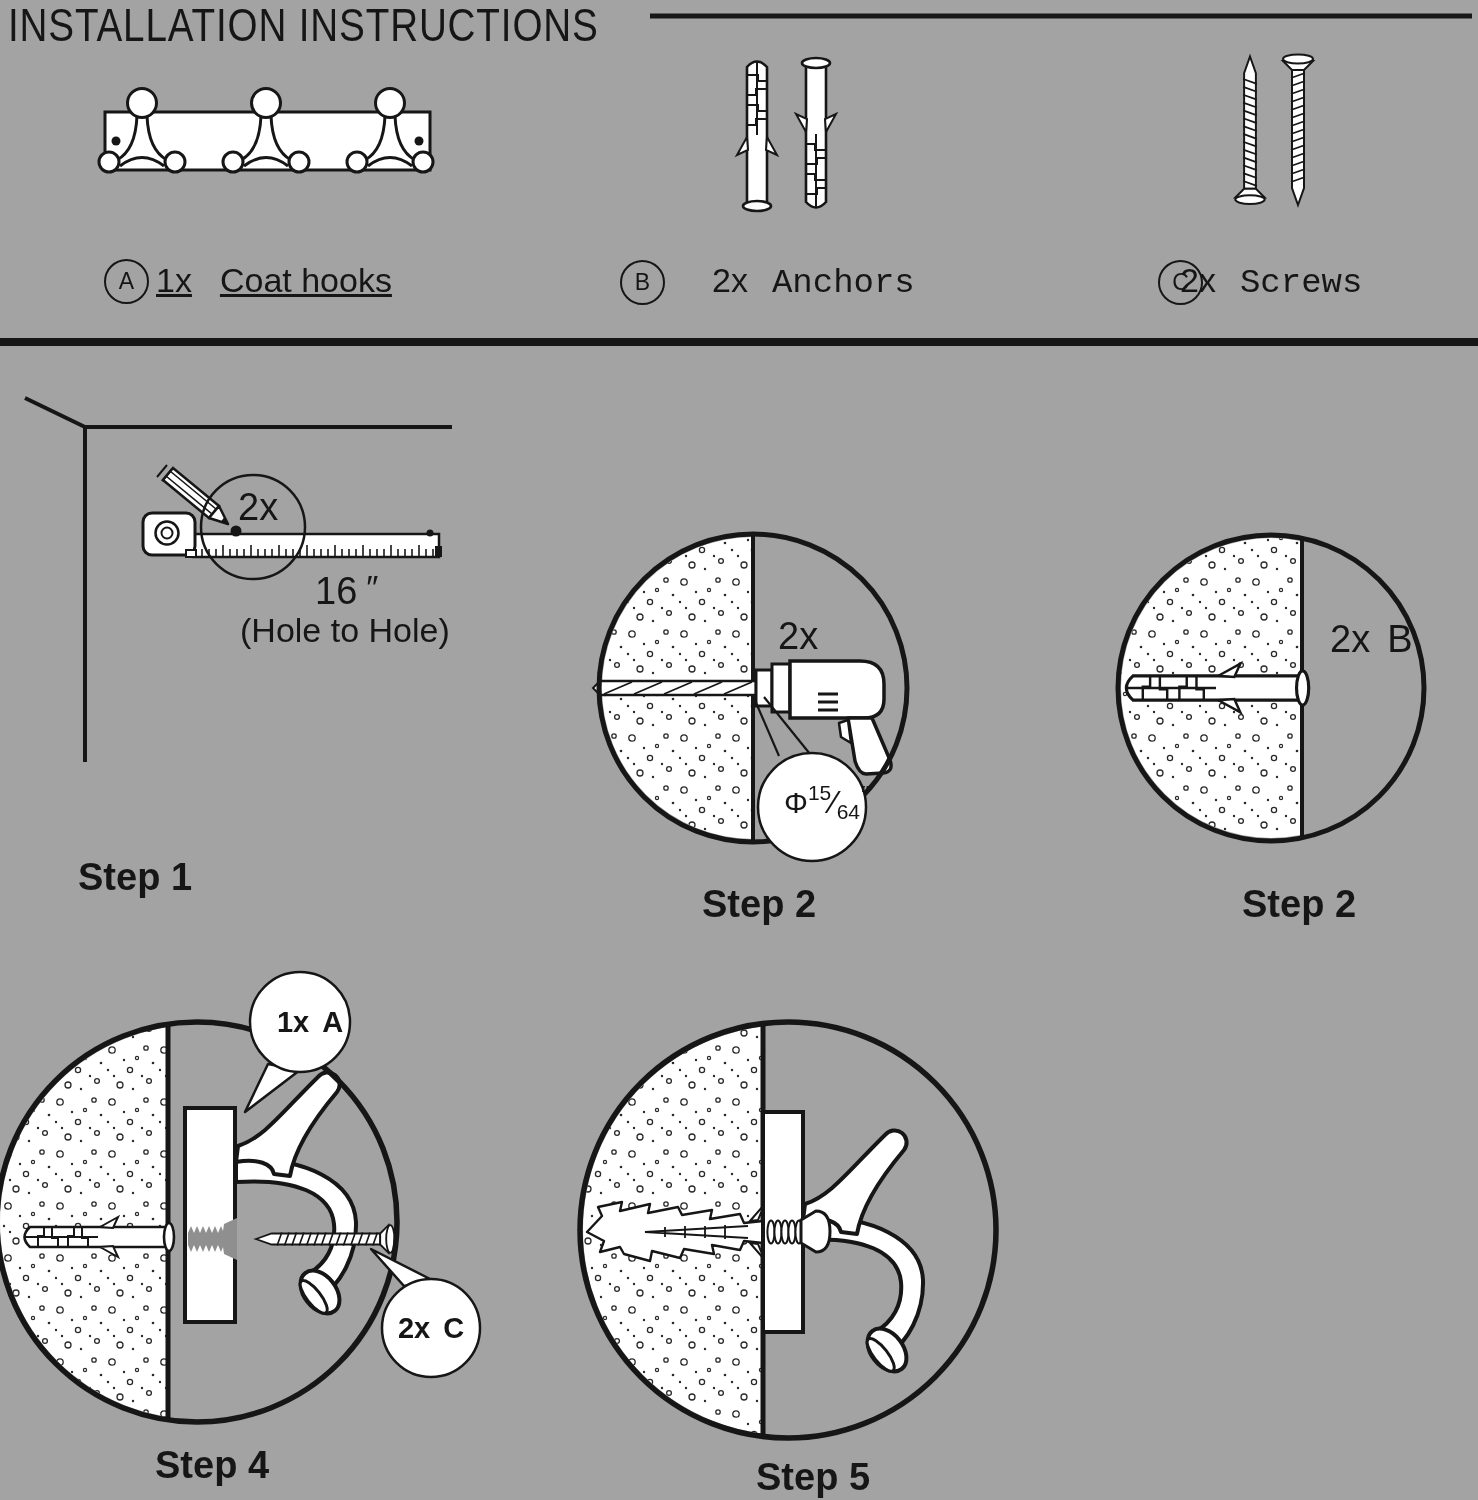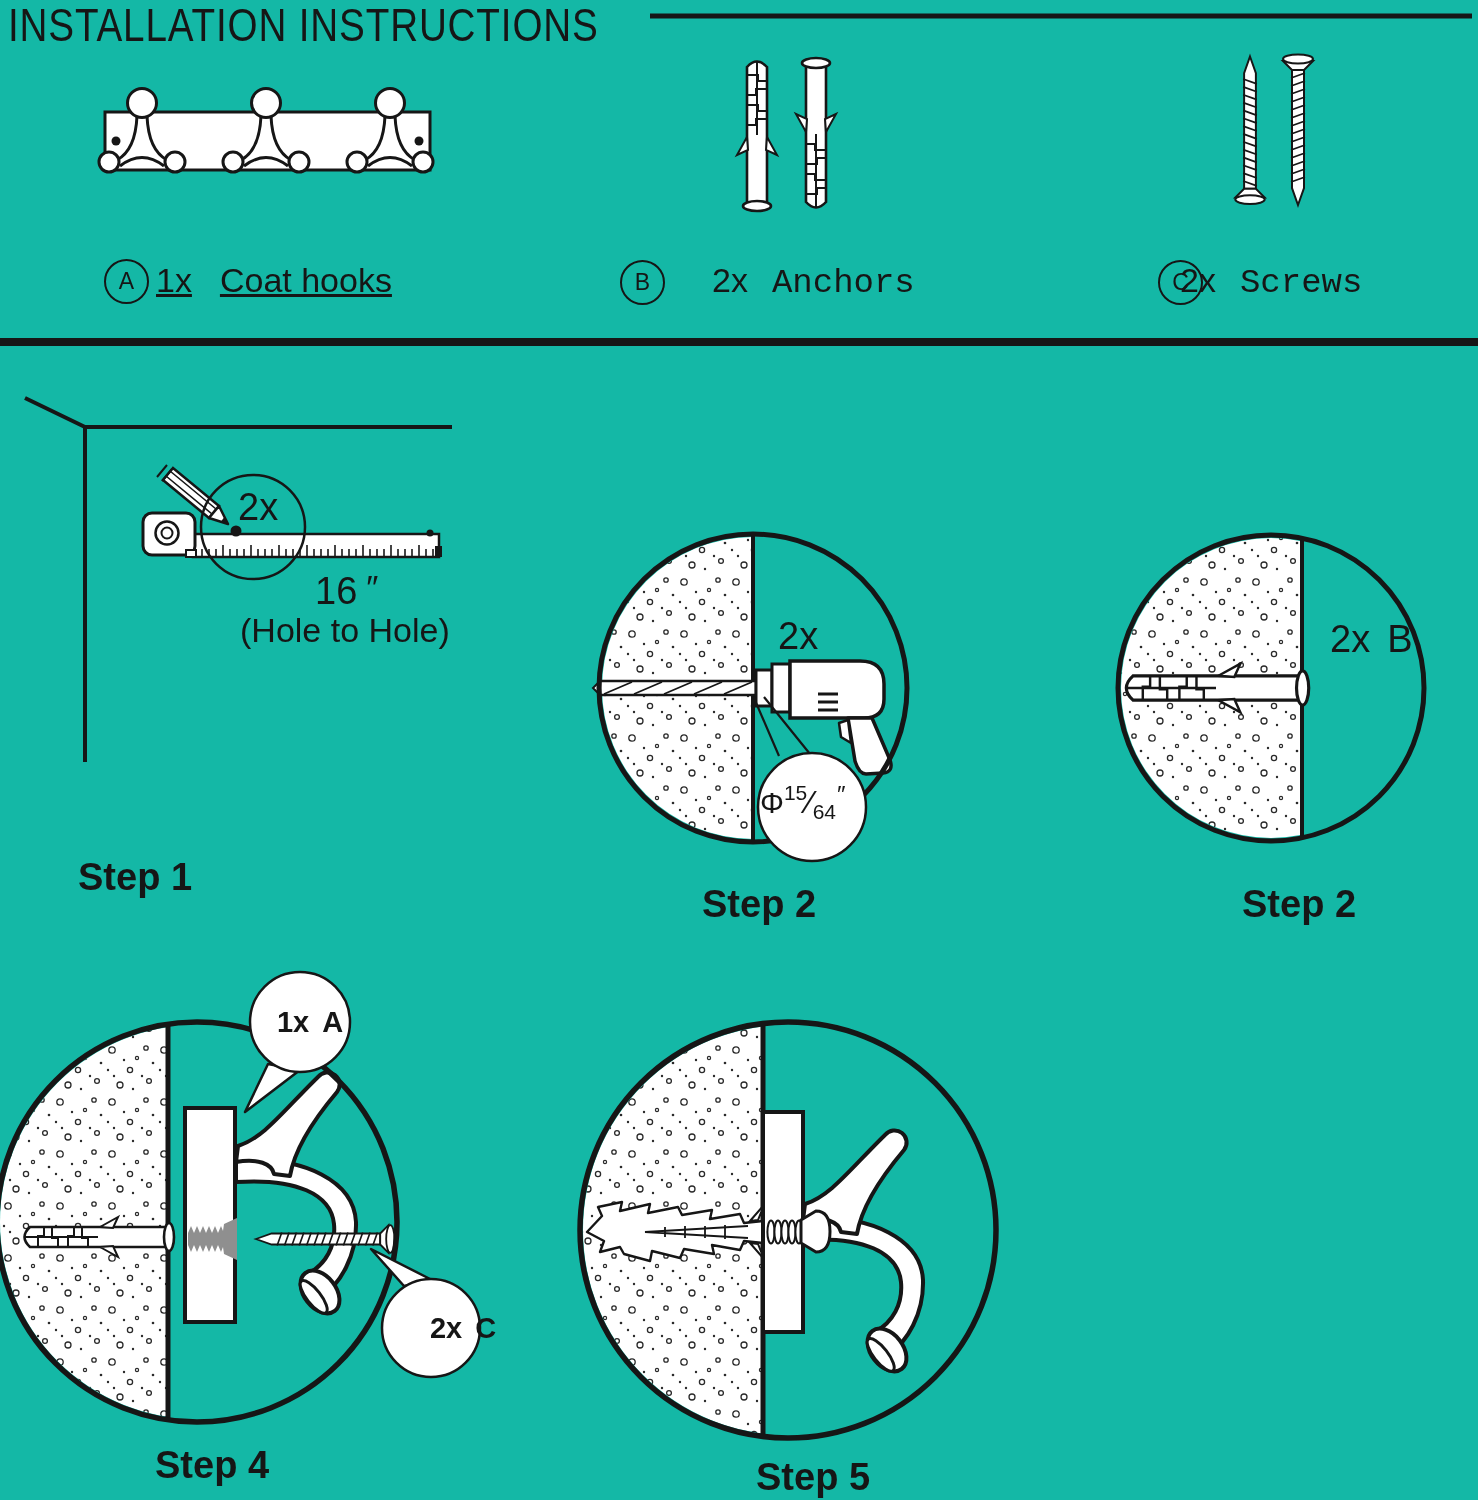--- a/index.html
+++ b/index.html
@@ -1,17 +1,17 @@
 <!DOCTYPE html>
 <html><head>
 <meta charset="utf-8">
 <style>
   html,body{margin:0;padding:0;background:#fff;}
   .page{
-    position:relative;width:1478px;height:1500px;background:#14b8a6;
+    position:relative;width:1478px;height:1500px;background:#a3a3a3;
     font-family:"Liberation Sans", sans-serif;color:#161616;overflow:hidden;
   }
   .art{position:absolute;left:0;top:0;width:1478px;height:1500px;}
   .t{position:absolute;white-space:nowrap;line-height:1;}
   .title{
     left:8px;top:2px;font-size:46px;letter-spacing:1px;font-weight:400;
     transform:scaleX(0.84);transform-origin:left top;
   }
   .part-letter{
     position:absolute;width:41px;height:41px;border:2.5px solid #161616;border-radius:50%;
@@ -19,21 +19,21 @@
   }
   .part-label{font-size:34px;}
   .part-name{margin-left:28px;}
   .part-name-b{margin-left:24px;font-family:Liberation Mono, monospace;}
   .step-label{font-size:38px;font-weight:700;}
   .count{font-size:38px;}
   .dist{left:315px;top:572px;font-size:38px;}
   .dist .unit{margin-left:9px;position:relative;top:-5px;font-size:34px;}
   .note{left:240px;top:613px;font-size:34px;}
   .callout-sm{font-size:29px;font-weight:700;text-align:center;}
-  .dia{left:760px;top:784px;width:80px;text-align:center;font-size:30px;}
+  .dia{left:760px;top:784px;width:80px;text-align:center;font-size:30px;padding-left:24px;}
   .dia sup{font-size:21px;position:relative;top:-2px;}
   .dia .slash{font-size:32px;}
   .dia sub{font-size:21px;position:relative;top:6px;vertical-align:baseline;}
   .dia .unit{font-size:24px;position:relative;top:-10px;margin-left:1px;}
 </style>
 </head>
 <body>
 
 <div class="page">
 
@@ -256,20 +256,20 @@
   <div class="t step-label" style="left:702px;top:885px;">Step 2</div>
 
   <div class="t count" style="left:1330px;top:620px;">
     <span>2x</span><span style="margin-left:17px;">B</span>
   </div>
   <div class="t step-label" style="left:1242px;top:885px;">Step 2</div>
 
   <div class="t callout-sm" style="left:250px;top:1008px;width:120px;">
     <span>1x</span><span style="margin-left:13px;">A</span>
   </div>
-  <div class="t callout-sm" style="left:381px;top:1314px;width:100px;padding-left:32px;">
+  <div class="t callout-sm" style="left:381px;top:1314px;width:100px;">
     <span>2x</span><span style="margin-left:13px;">C</span>
   </div>
   <div class="t step-label" style="left:155px;top:1446px;">Step 4</div>
 
   <div class="t step-label" style="left:738px;top:1458px;margin-left:18px;">Step 5</div>
 
 </div>
 
 </body></html>

